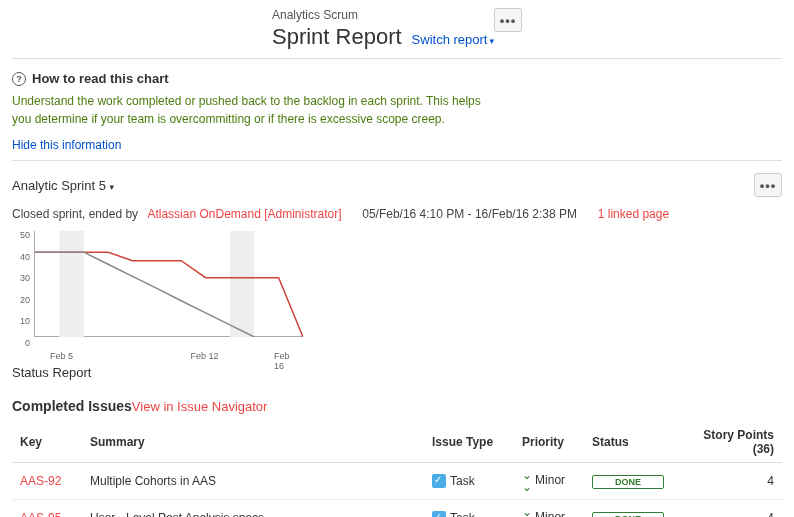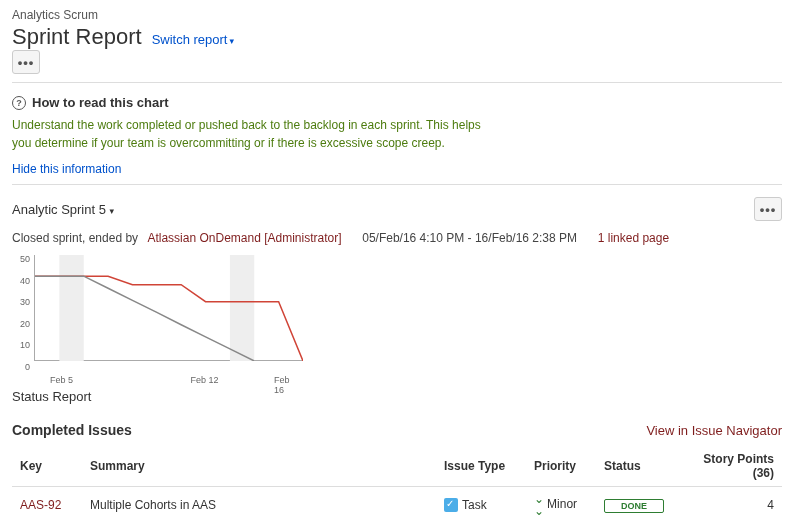--- a/index.html
+++ b/index.html
@@ -1,49 +1,49 @@
 <!DOCTYPE html>
 <html><head>
 <meta charset="utf-8">
 <style>
   * { box-sizing: border-box; margin: 0; padding: 0; }
   body { font-family: -apple-system, BlinkMacSystemFont, "Segoe UI", Arial, sans-serif; font-size: 13px; color: #333; background: #fff; padding: 8px 12px; }
-  .header-row { display: flex; justify-content: center; align-items: flex-start; flex-direction: column; }
+  .header-row { display: flex; justify-content: center; align-items: flex-start; }
   .breadcrumb { font-size: 12px; color: #555; margin-bottom: 2px; }
   .title-row { display: flex; align-items: baseline; gap: 10px; }
   h1 { font-size: 22px; font-weight: 500; color: #333; }
   .switch-link { color: #0052cc; font-size: 13px; cursor: pointer; }
   .switch-link .caret { font-size: 9px; margin-left: 2px; }
   .dots-btn { border: 1px solid #ccc; background: #f5f5f5; border-radius: 3px; width: 28px; height: 24px; display: flex; align-items: center; justify-content: center; cursor: pointer; color: #555; font-weight: bold; letter-spacing: 1px; }
   hr.sep { border: none; border-top: 1px solid #ddd; margin: 8px 0 12px; }
   .info-title { display: flex; align-items: center; gap: 6px; font-weight: bold; font-size: 13px; margin-bottom: 6px; }
   .info-icon { display: inline-flex; width: 14px; height: 14px; border: 1px solid #555; border-radius: 50%; align-items: center; justify-content: center; font-size: 9px; color: #555; }
   .info-body { font-size: 12px; color: #4d7c0f; line-height: 1.5; max-width: 480px; }
   .hide-link { color: #0052cc; font-size: 12px; margin-top: 10px; display: inline-block; cursor: pointer; }
   .sprint-row { display: flex; justify-content: space-between; align-items: center; margin: 8px 0 10px; }
   .sprint-name { font-size: 13px; color: #333; cursor: pointer; }
   .meta-row { font-size: 12px; color: #444; margin-bottom: 10px; }
-  .link { color: #7f1d1d; cursor: pointer; }
+  .link { color: #ef4444; cursor: pointer; }
   .chart-wrap { position: relative; width: 290px; height: 120px; margin-bottom: 6px; }
   .chart-y { position: absolute; left: 0; top: 0; bottom: 3px; width: 18px; display: flex; flex-direction: column; justify-content: space-between; font-size: 9px; color: #666; text-align: right; }
   .chart-y span { line-height: 1; }
   .chart-plot { position: absolute; left: 22px; right: 0; top: 0; bottom: 14px; border-left: 1px solid #aaa; border-bottom: 1px solid #aaa; }
   .chart-x { position: absolute; left: 22px; right: 0; bottom: 0; font-size: 9px; color: #666; }
   .chart-x span { position: absolute; }
   .status-report { font-size: 13px; color: #333; margin: 14px 0 18px; }
-  .section-row { display: flex; justify-content: space-between; align-items: baseline; margin-bottom: 8px; }
+  .section-row { display: flex; align-items: baseline; margin-bottom: 8px; }
   .section-title { font-size: 14px; font-weight: bold; }
   table { width: 100%; border-collapse: collapse; font-size: 12px; }
   th { text-align: left; font-weight: bold; color: #333; padding: 6px 8px; border-bottom: 1px solid #ddd; }
   th.right, td.right { text-align: right; }
   td { padding: 6px 8px; border-bottom: 1px solid #eee; color: #333; vertical-align: middle; }
   .task-icon { display: inline-block; width: 14px; height: 14px; background: #4bade8; border-radius: 2px; position: relative; margin-right: 4px; vertical-align: middle; }
   .task-icon::after { content: "✓"; color: #fff; font-size: 10px; position: absolute; top: 0; left: 2px; }
   .prio-icon { display: inline-block; color: #2e7d32; font-size: 12px; margin-right: 3px; vertical-align: middle; line-height: 1; }
-  .status-badge { display: inline-block; border: 1px solid #2e7d32; color: #2e7d32; font-size: 9px; font-weight: bold; padding: 1px 16px; border-radius: 2px; }
+  .status-badge { display: inline-block; border: 1px solid #2e7d32; color: #2e7d32; font-size: 9px; font-weight: bold; padding: 1px 22px; border-radius: 2px; }
   .gap { display: inline-block; width: 14px; }
 </style>
 </head>
 <body>
 
 
 
 <div class="header-row">
   <div>
     <div class="breadcrumb">Analytics Scrum</div>

